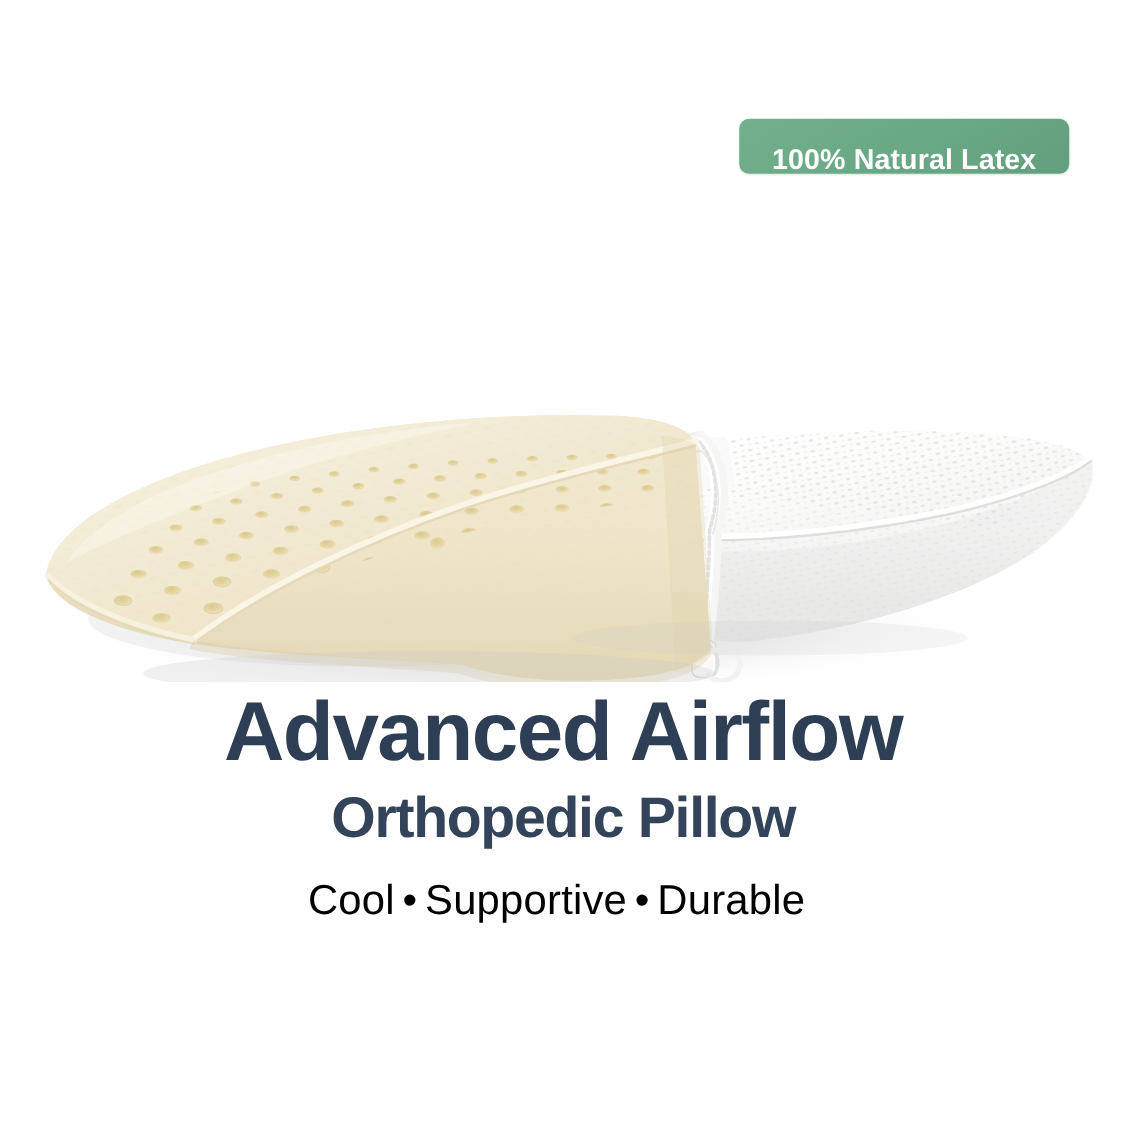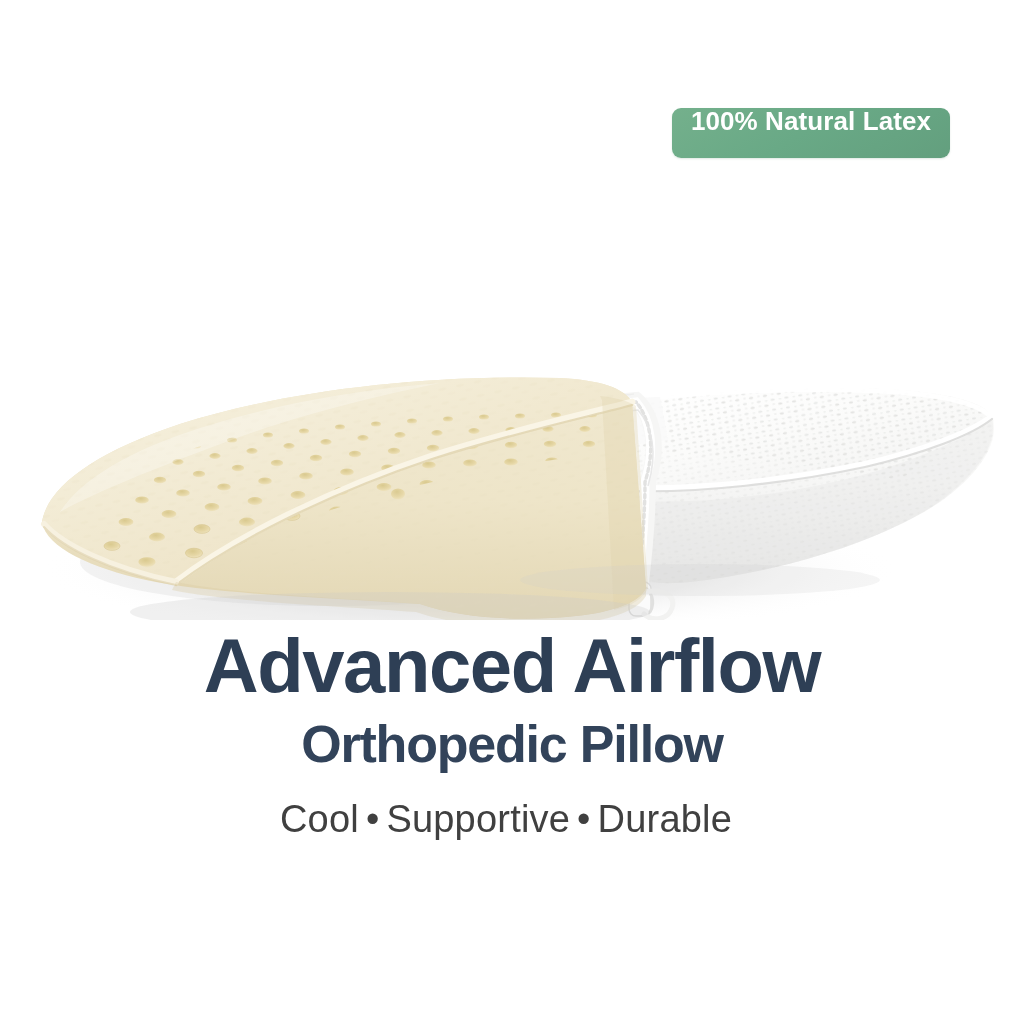--- a/index.html
+++ b/index.html
@@ -20,26 +20,26 @@
     position: absolute;
     inset: 0;
     background: #ffffff;
   }
 
   
   .badge {
     position: absolute;
     left: 672px;
     top: 108px;
-    width: 278px;
+    width: 300px;
     height: 50px;
     border-radius: 9px;
     background: linear-gradient(150deg, #74b08c 0%, #69a986 48%, #639f7e 100%);
     display: flex;
-    align-items: flex-start;
+    align-items: flex-end;
     justify-content: center;
     box-shadow: 0 1px 2px rgba(70,120,95,0.18);
   }
   .badge-label {
     color: #ffffff;
     font-size: 26px;
     font-weight: 600;
     letter-spacing: 0.1px;
     line-height: 1;
     white-space: nowrap;
@@ -75,21 +75,21 @@
     font-size: 52px;
     font-weight: 600;
     color: #32435a;
     line-height: 1.0;
     letter-spacing: -1.2px;
     margin: 14px 0 0 0;
   }
   .tagline {
     font-size: 38px;
     font-weight: 400;
-    color: #404040;
+    color: #000000;
     line-height: 1.0;
     letter-spacing: 0.2px;
     margin: 30px 12px 0 0;
   }
   .tagline .sep { padding: 0 7px; }
 </style>
 </head>
 <body>
 
 <div id="stage">

